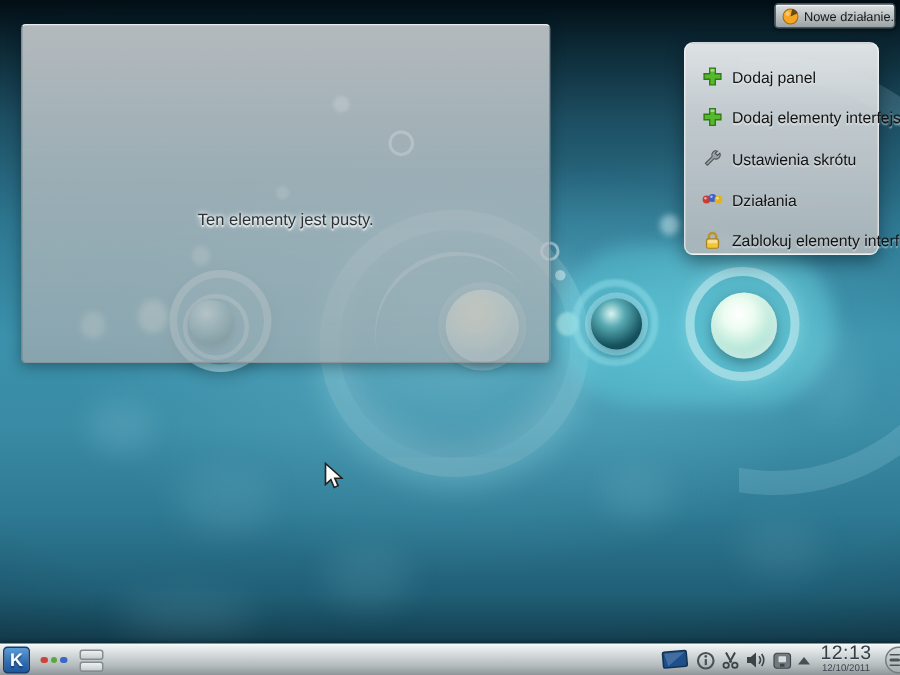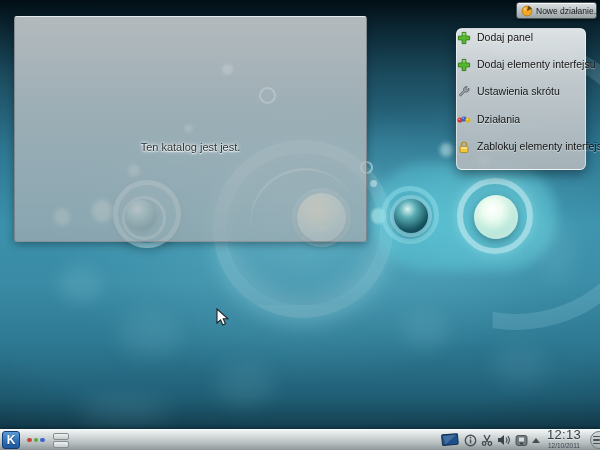--- a/index.html
+++ b/index.html
@@ -17,21 +17,21 @@
     border:1px solid rgba(110,118,122,0.65);border-top-color:rgba(244,248,249,0.9);
     box-shadow:0 2px 9px rgba(0,12,20,0.38);z-index:5;}
   #folderview .empty-msg{position:absolute;left:0;right:0;top:124px;text-align:center;
     font-size:11px;color:#2e3436;
     text-shadow:0 0 3px #fff,0 0 5px #fff,0 1px 1px rgba(255,255,255,0.9);}
   
   #context-menu{position:absolute;left:456px;top:28px;width:130px;height:142px;z-index:20;
     border-radius:6px;border:1px solid rgba(255,255,255,0.55);
     background:linear-gradient(180deg,rgba(233,236,238,0.95) 0%,rgba(207,212,215,0.92) 35%,rgba(176,183,187,0.90) 100%);
     box-shadow:0 4px 12px rgba(0,12,20,0.45);display:flex;flex-direction:column;padding:2px 0;box-sizing:border-box;}
-  .menu-item{flex:1;display:flex;align-items:flex-start;gap:6px;cursor:default;}
+  .menu-item{flex:1;display:flex;align-items:flex-end;gap:6px;padding-left:11px;cursor:default;}
   .menu-item .mi-icon{width:14px;height:14px;flex:0 0 14px;display:flex;align-items:center;justify-content:center;}
   .menu-item .mi-label{font-size:10.5px;color:#131313;white-space:nowrap;
     text-shadow:0 1px 1px rgba(255,255,255,0.55);}
   
   #new-activity{position:absolute;left:516px;top:2px;width:81px;height:17px;z-index:20;
     border:1px solid #49545a;border-radius:3px;display:flex;align-items:center;gap:3px;padding:0 4px;box-sizing:border-box;
     background:linear-gradient(180deg,#dde1e2 0%,#bfc5c7 45%,#9ca4a6 100%);
     box-shadow:inset 0 1px 0 rgba(255,255,255,0.75),0 1px 3px rgba(0,0,0,0.55);}
   #new-activity span{font-size:8.5px;color:#15181a;white-space:nowrap;}
   
@@ -104,21 +104,21 @@
     <div class="bubble" style="left:57px;top:267px;width:46px;height:36px;background:rgba(168,226,238,0.14);filter:blur(8px);"></div>
     <div class="bubble" style="left:118px;top:312px;width:64px;height:46px;background:rgba(168,226,238,0.11);filter:blur(10px);"></div>
     <div class="bubble" style="left:216px;top:364px;width:58px;height:42px;background:rgba(168,226,238,0.11);filter:blur(10px);"></div>
     <div class="bubble" style="left:80px;top:395px;width:90px;height:30px;background:rgba(168,226,238,0.12);filter:blur(11px);"></div>
     <div class="bubble" style="left:401px;top:311px;width:48px;height:38px;background:rgba(168,226,238,0.11);filter:blur(9px);"></div>
     <div class="bubble" style="left:492px;top:345px;width:56px;height:40px;background:rgba(168,226,238,0.09);filter:blur(10px);"></div>
     <div class="bubble" style="left:535px;top:220px;width:40px;height:60px;background:rgba(168,226,238,0.10);filter:blur(9px);"></div>
   </div>
 
   <div id="folderview">
-    <div class="empty-msg">Ten katalog jest jest.</div>
+    <div class="empty-msg">Ten elementy jest pusty.</div>
   </div>
 
   <div id="context-menu">
     <div class="menu-item">
       <span class="mi-icon">
         <svg width="14" height="14" viewBox="0 0 15 15">
             <path d="M5.5 1.5h4v4h4v4h-4v4h-4v-4h-4v-4h4z" fill="#56b82c" stroke="#2f7d12" stroke-width="1"></path>
             <path d="M6 2.2h3v1.8h-3z" fill="rgba(255,255,255,0.45)"></path>
           </svg>
       </span>

